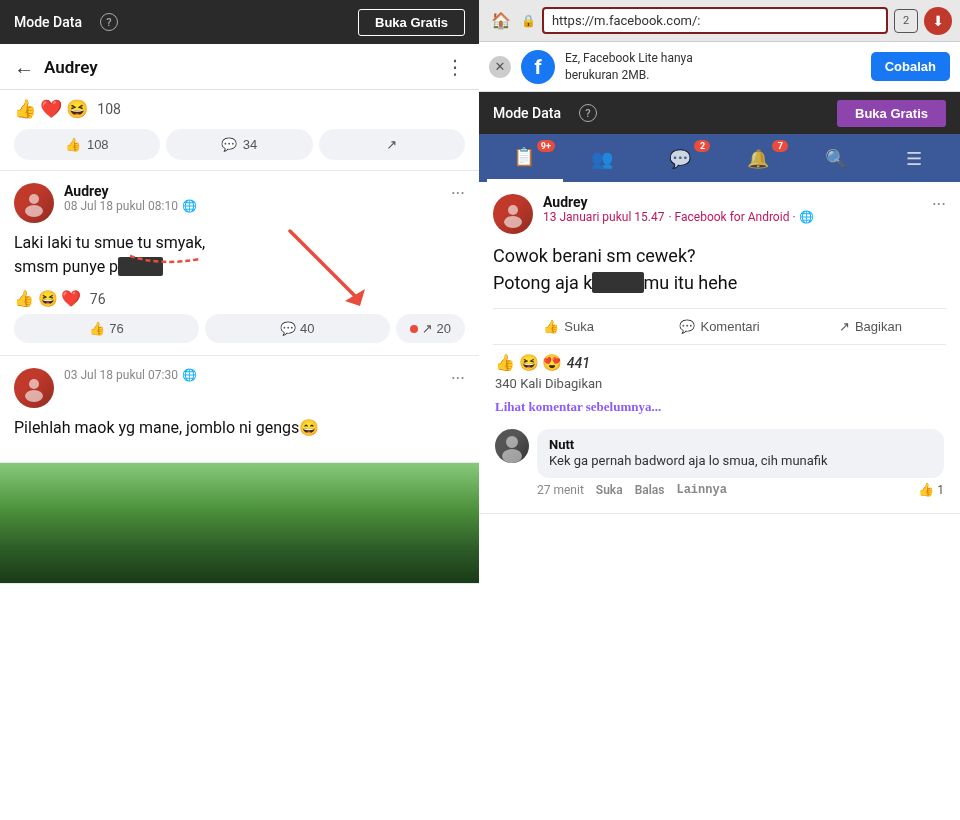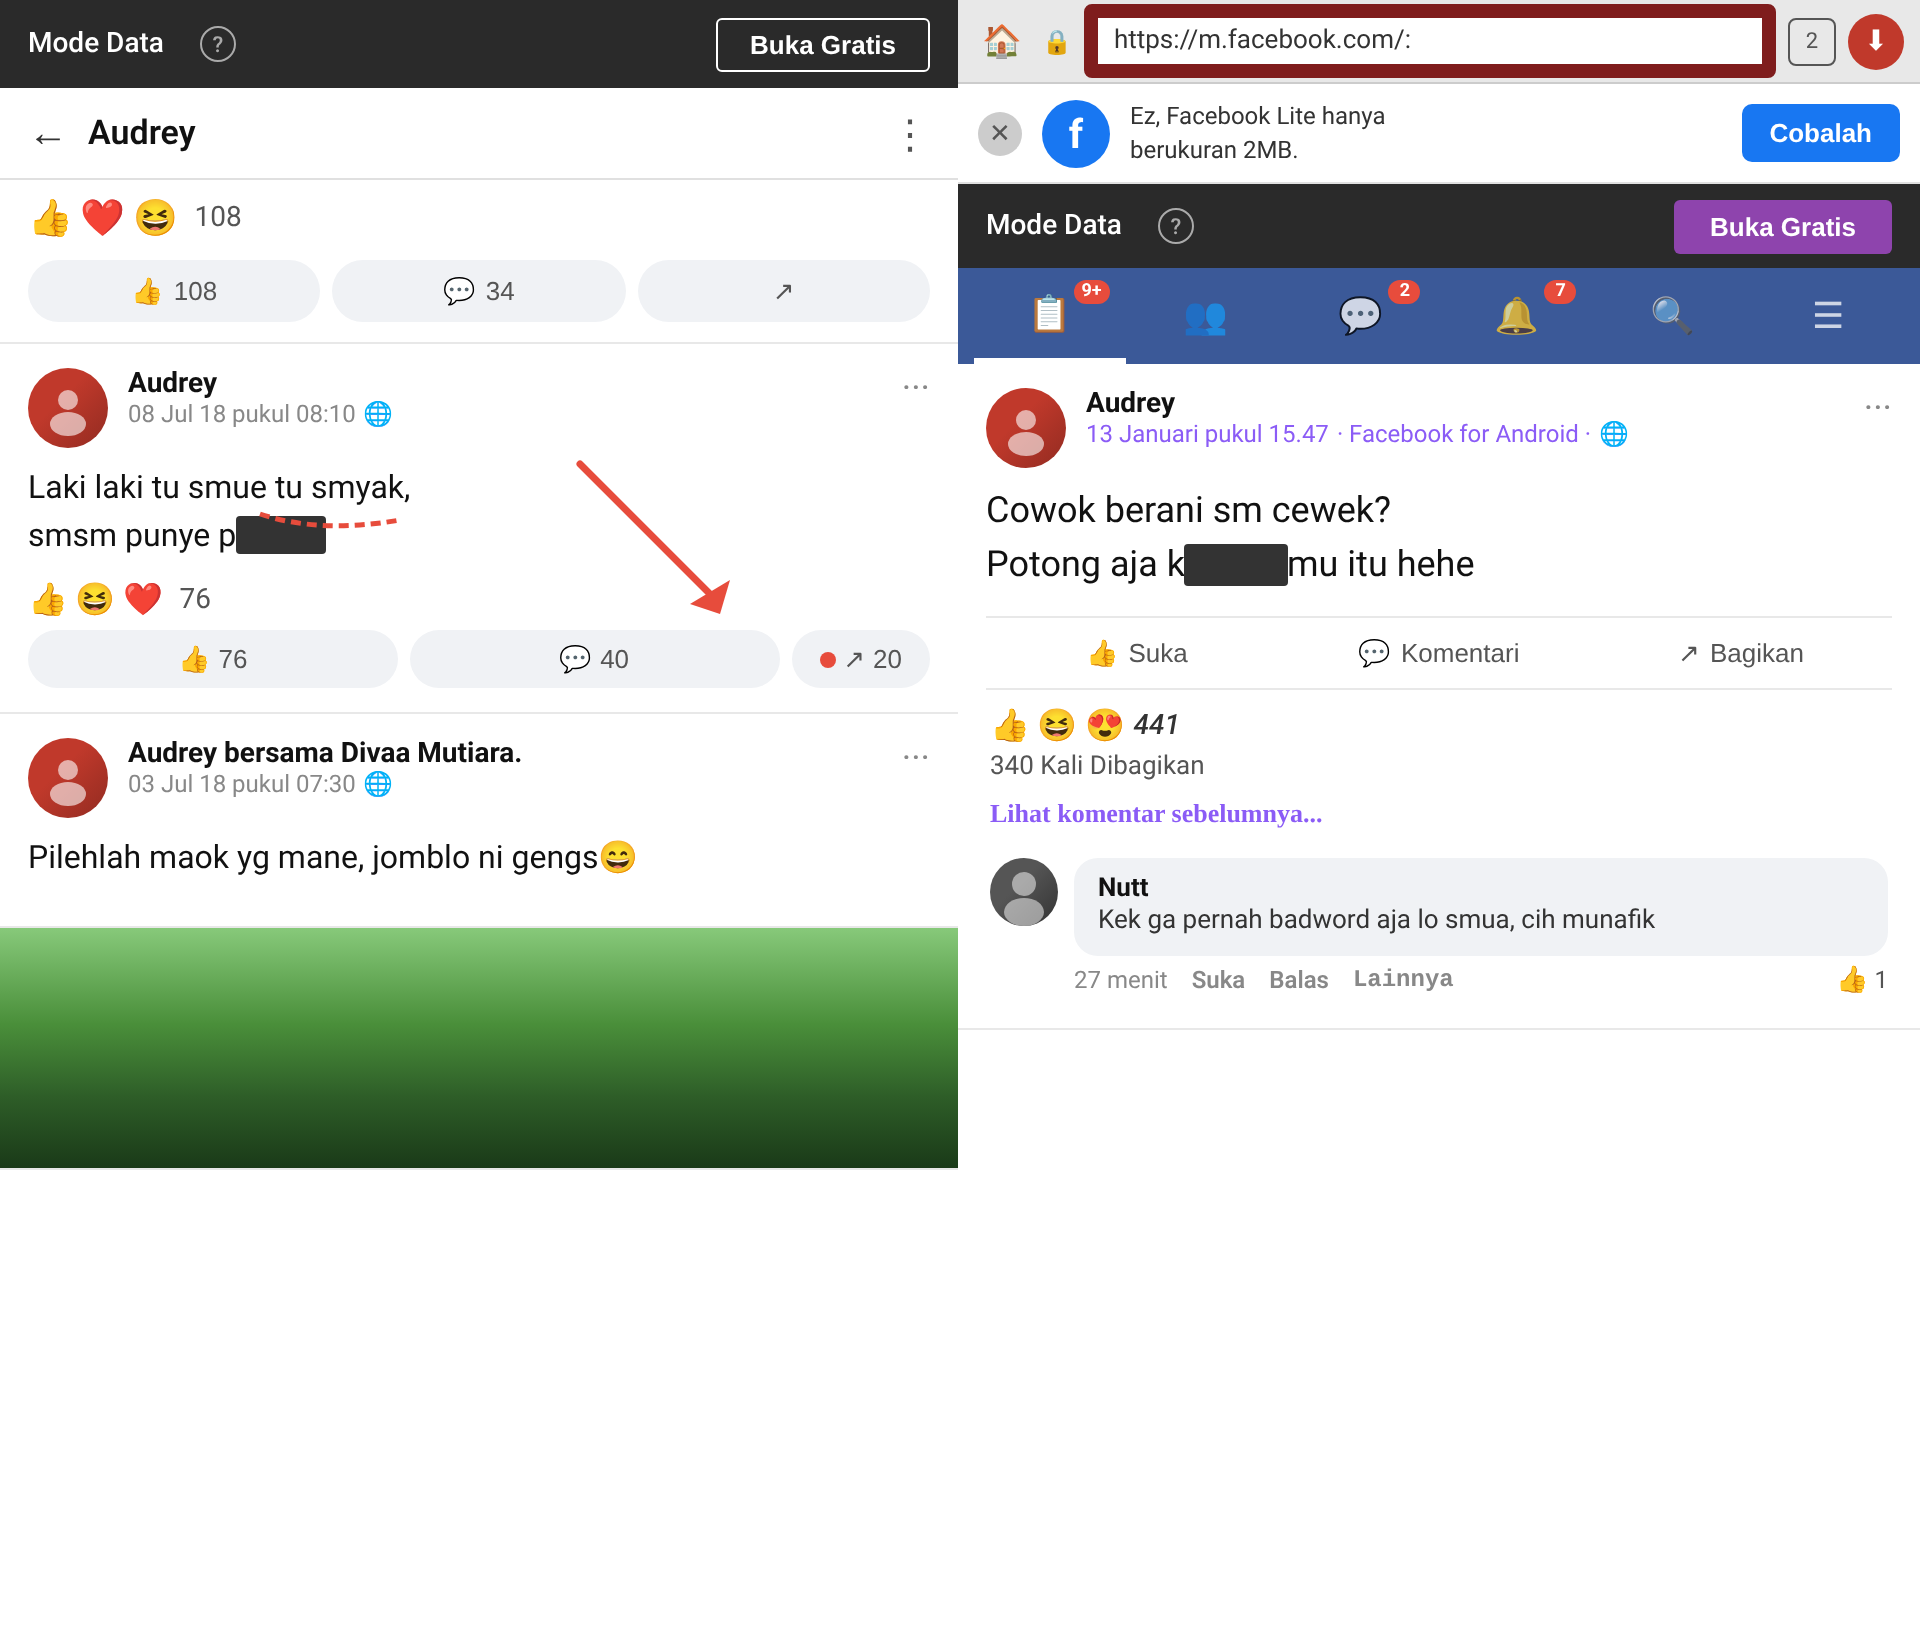--- a/index.html
+++ b/index.html
@@ -223,21 +223,21 @@
       width: 28px; height: 28px;
       display: flex; align-items: center; justify-content: center;
       font-size: 16px; color: #555; cursor: pointer;
     }
     .browser-lock {
       font-size: 12px; color: #555;
     }
     .browser-url {
       flex: 1;
       background: #fff;
-      border: 7px solid #7f1d1d;
+      border: 2px solid #7f1d1d;
       border-radius: 4px;
       padding: 4px 8px;
       font-size: 13px;
       color: #333;
     }
     .browser-tab-badge {
       width: 24px; height: 24px;
       border: 1.5px solid #555;
       border-radius: 4px;
       display: flex; align-items: center; justify-content: center;
@@ -347,21 +347,21 @@
       border-bottom: 1px solid #e8e8e8;
     }
     .right-post-header {
       display: flex;
       align-items: flex-start;
       gap: 10px;
       margin-bottom: 8px;
     }
     .right-post-meta { flex: 1; }
     .right-post-author { font-size: 14px; font-weight: 700; color: #111; }
-    .right-post-time { font-size: 12px; color: #8b5cf6; display: flex; align-items: center; gap: 4px; }
+    .right-post-time { font-size: 12px; color: #be185d; display: flex; align-items: center; gap: 4px; }
 
     .right-post-content {
       font-size: 18px;
       color: #111;
       line-height: 1.5;
       margin-bottom: 12px;
     }
 
     .right-action-btns {
       display: flex;
@@ -535,23 +535,20 @@
     <div class="post-header">
       <div class="avatar">
         <div class="avatar-img" style="background: linear-gradient(135deg, #c0392b 40%, #922b21 100%);">
           <svg width="28" height="28" viewBox="0 0 28 28" fill="none">
             <circle cx="14" cy="10" r="5" fill="rgba(255,255,255,0.6)"></circle>
             <ellipse cx="14" cy="22" rx="9" ry="6" fill="rgba(255,255,255,0.6)"></ellipse>
           </svg>
         </div>
       </div>
       <div class="post-meta">
-        <div class="post-author">
-          <span>Audrey</span><span> bersama </span><span style="font-weight:700;">Divaa Mutiara.</span>
-        </div>
         <div class="post-time">
           <span>03 Jul 18 pukul 07:30</span>
           <span>🌐</span>
         </div>
       </div>
       <span class="post-more">···</span>
     </div>
     <div class="post-content">Pilehlah maok yg mane, jomblo ni gengs😄</div>
   </div>
 

